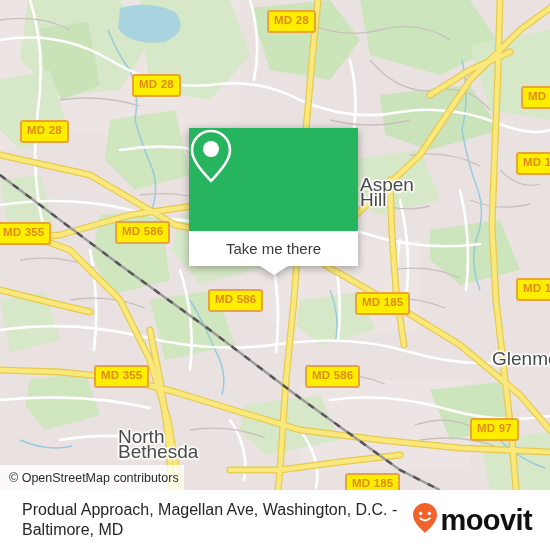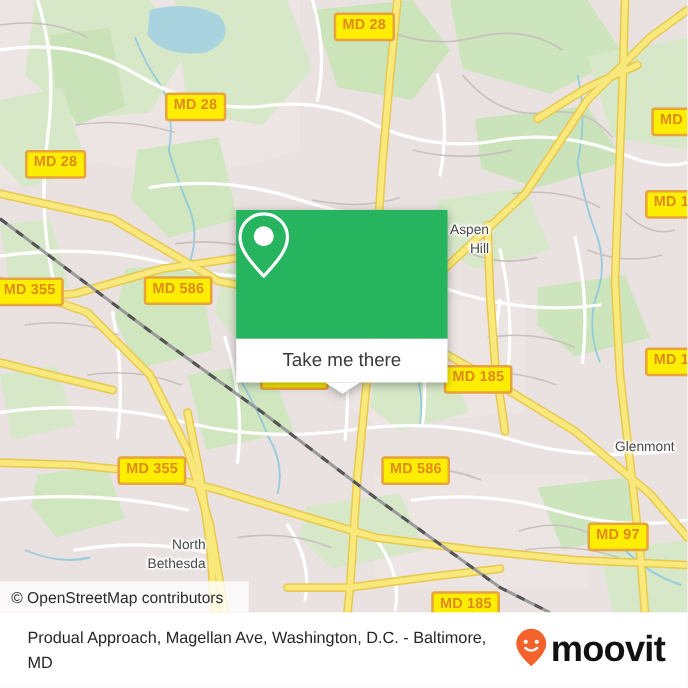--- a/index.html
+++ b/index.html
@@ -32,48 +32,47 @@
     line-height: 1;
     padding: 3px 5px 4px 5px;
     white-space: nowrap;
     letter-spacing: 0.2px;
   }
 
   
   .place {
     position: absolute;
     color: #4a4a4a;
-    font-size: 11px;
+    font-size: 19px;
     line-height: 15px;
-    text-align: right;
+    text-align: left;
     white-space: pre;
     text-shadow:
       1.5px 0 2px #fff, -1.5px 0 2px #fff, 0 1.5px 2px #fff, 0 -1.5px 2px #fff,
       1px 1px 2px #fff, -1px -1px 2px #fff, 1px -1px 2px #fff, -1px 1px 2px #fff;
   }
 
   
   .osm-attr {
     position: absolute;
     left: 0; bottom: 0;
-    width: 199px; height: 25px;
+    width: 184px; height: 25px;
     background: rgba(255,255,255,0.80);
     display: flex; align-items: center;
     padding-left: 9px;
     font-size: 12.5px;
     color: #2b2b2b;
   }
 
   
   .popup {
     position: absolute;
     left: 189px; top: 128px;
     width: 169px;
     filter: drop-shadow(0 2px 4px rgba(0,0,0,0.33));
-    margin-top: 40px;
   }
   .popup-head {
     height: 103px;
     background: #26b45f;
     display: flex; align-items: center; justify-content: center;
   }
   .popup-head svg { display: block; }
   .popup-body {
     height: 35px;
     background: #ffffff;
@@ -97,21 +96,21 @@
   .footer {
     position: absolute;
     left: 0; top: 490px;
     width: 550px; height: 60px;
     background: #ffffff;
     display: flex; align-items: center;
     padding: 0 18px 0 22px;
   }
   .footer-title {
     flex: 1;
-    font-size: 13px;
+    font-size: 16px;
     line-height: 20px;
     color: #262626;
     padding-right: 8px;
   }
   .brand { display: flex; align-items: center; gap: 3px; }
   .brand-word {
     font-size: 29px;
     font-weight: bold;
     color: #111111;
     letter-spacing: -0.6px;

